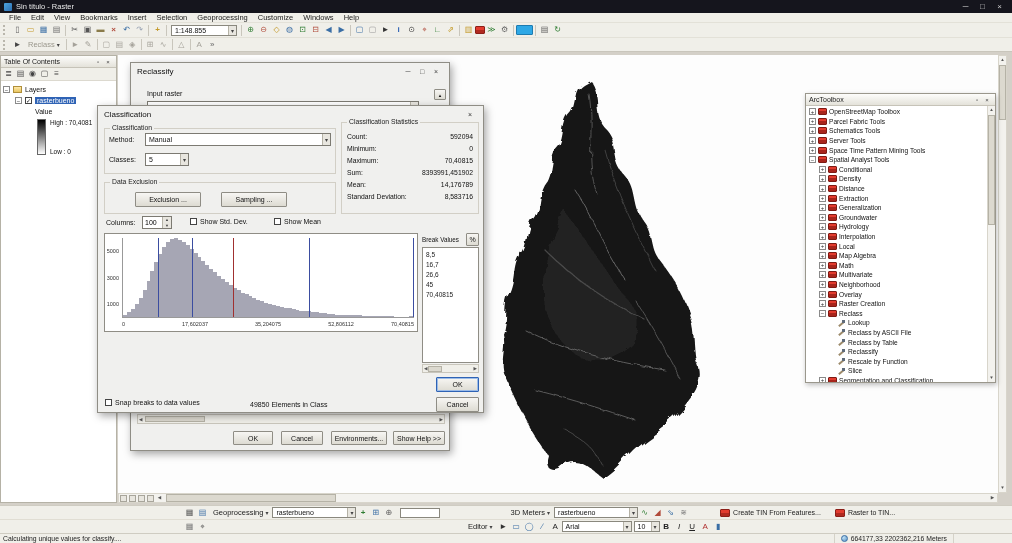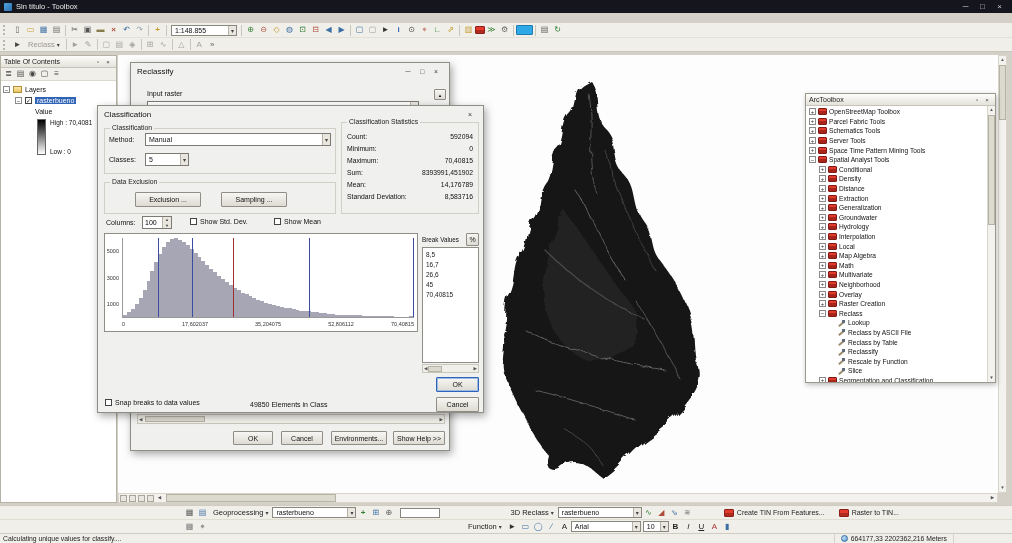--- a/index.html
+++ b/index.html
@@ -114,28 +114,40 @@
   .coords{margin-left:auto;margin-right:55px;display:flex;align-items:center;gap:3px;border-left:1px solid #d5d2c8;border-right:1px solid #d5d2c8;padding:0 6px;align-self:stretch}
   .globe{width:7px;height:7px;border-radius:50%;border:1px solid #3a6ea5;background:radial-gradient(circle at 30% 30%,#bfe0f5,#5b94c8);flex:none}
 </style>
 </head>
 <body>
 
 <div class="app">
 
   <div class="titlebar">
     <span class="app-icon"></span>
-    <span>Sin título - Toolbox</span>
+    <span>Sin título - Raster</span>
     <div class="win-controls">
         <span class="icon" style="color: rgb(204, 204, 204);">─</span>
         <span class="icon" style="color: rgb(204, 204, 204);">□</span>
         <span class="icon" style="color: rgb(204, 204, 204);">×</span>
       </div>
   </div>
 
+  <div class="menubar">
+      <span class="menu-item">File</span>
+      <span class="menu-item">Edit</span>
+      <span class="menu-item">View</span>
+      <span class="menu-item">Bookmarks</span>
+      <span class="menu-item">Insert</span>
+      <span class="menu-item">Selection</span>
+      <span class="menu-item">Geoprocessing</span>
+      <span class="menu-item">Customize</span>
+      <span class="menu-item">Windows</span>
+      <span class="menu-item">Help</span>
+    </div>
 
   <div class="toolbar row1">
     <span class="grip"></span>
     <div class="tgroup">
         <span class="icon" style="color: rgb(102, 102, 102);">▯</span>
         <span class="icon" style="color: rgb(196, 154, 42);">▭</span>
         <span class="icon" style="color: rgb(58, 110, 165);">▦</span>
         <span class="icon" style="color: rgb(102, 102, 102);">▤</span>
         <span class="tsep"></span>
         <span class="icon" style="color: rgb(85, 85, 85);">✂</span>
@@ -688,21 +700,21 @@
     <div class="combo" style="width:84px">
         <span>rasterbueno</span>
       </div>
     <div class="tgroup">
         <span class="icon" style="color: rgb(46, 125, 50); font-weight: bold;">+</span>
         <span class="icon" style="color: rgb(58, 110, 165);">⊞</span>
         <span class="icon" style="color: rgb(85, 85, 85);">⊕</span>
       </div>
     <input class="mini-input" value="" style="">
     <div class="dd" style="margin-left:66px">
-        <span>3D Reclass</span>
+        <span>3D Meters</span>
       </div>
     <div class="combo" style="width:84px">
         <span>rasterbueno</span>
       </div>
     <div class="tgroup">
         <span class="icon" style="color: rgb(46, 125, 50);">∿</span>
         <span class="icon" style="color: rgb(176, 74, 58);">◢</span>
         <span class="icon" style="color: rgb(58, 110, 165);">⇘</span>
         <span class="icon" style="color: rgb(119, 119, 119);">≋</span>
       </div>
@@ -715,21 +727,21 @@
       <span>Raster to TIN...</span>
     </div>
   </div>
 
   <div class="brow rowB">
     <div class="tgroup" style="margin-left:183px">
         <span class="icon" style="color: rgb(119, 119, 119);">▦</span>
         <span class="icon" style="color: rgb(85, 85, 85);">⌖</span>
       </div>
     <div class="dd" style="margin-left:255px">
-        <span>Function</span>
+        <span>Editor</span>
       </div>
     <div class="tgroup">
         <span class="icon" style="color: rgb(51, 51, 51);">►</span>
         <span class="icon" style="color: rgb(58, 110, 165);">▭</span>
         <span class="icon" style="color: rgb(58, 110, 165);">◯</span>
         <span class="icon" style="color: rgb(58, 110, 165);">∕</span>
         <span class="icon" style="color: rgb(34, 34, 34);">A</span>
       </div>
     <div class="combo" style="width:70px">
         <span>Arial</span>

